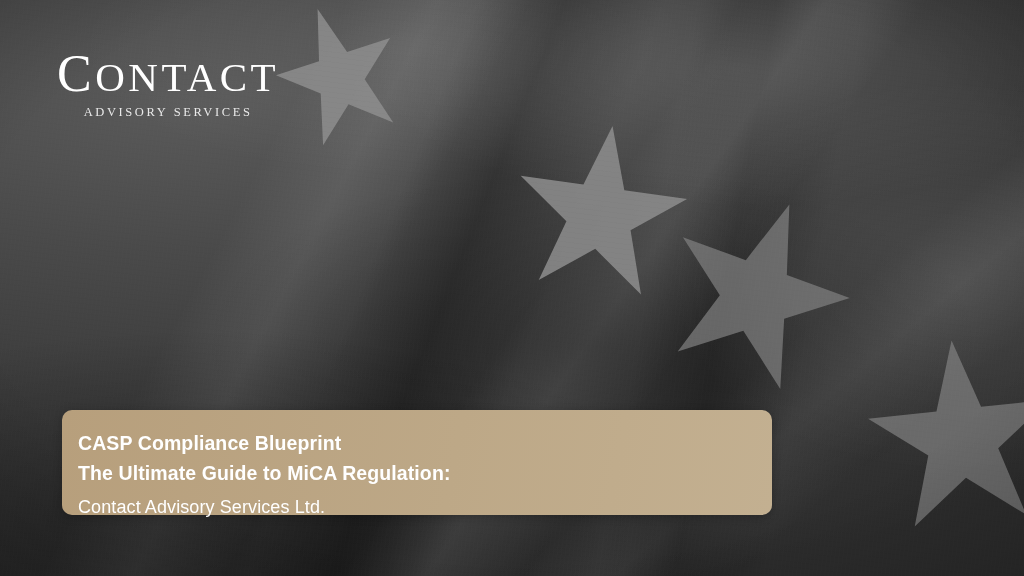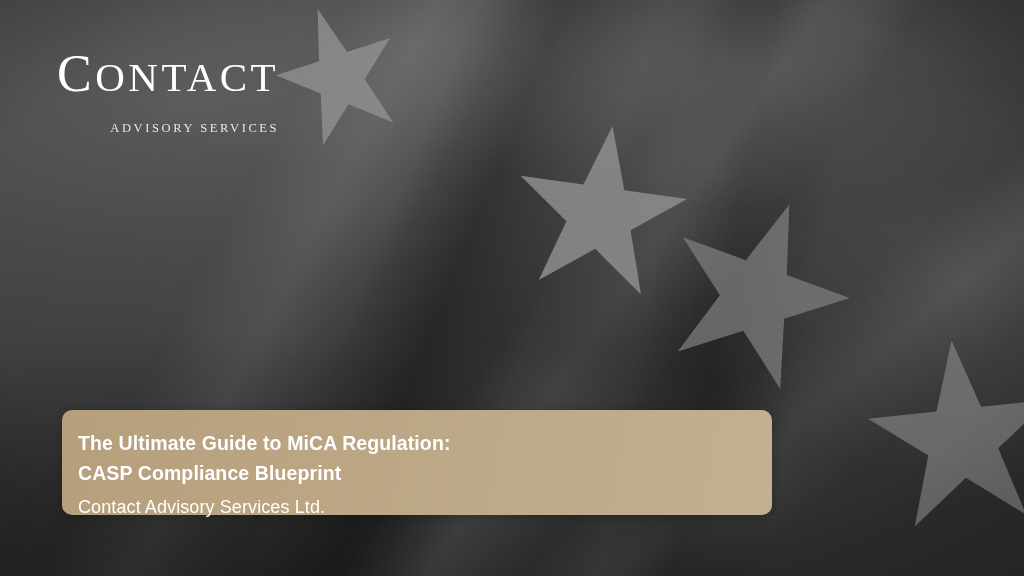--- a/index.html
+++ b/index.html
@@ -54,21 +54,21 @@
 
   
   .logo { position:absolute; left:57px; top:48px; }
   .logo-main {
     color:#ffffff; font-size:41px; letter-spacing:3.5px;
     font-family:"Liberation Serif", serif; font-weight:400; line-height:1;
   }
   .logo-main .cap { font-size:52px; }
   .logo-sub {
     color:#e9e9e9; font-size:12.5px; letter-spacing:2.6px;
-    text-align:right; margin-top:21px; font-weight:400;
+    text-align:center; margin-top:5px; font-weight:400;
     font-family:"Liberation Serif", serif;
   }
 
   
   .title-card {
     position:absolute; left:62px; top:410px; width:710px; height:105px;
     background:linear-gradient(100deg, #b79f7c 0%, #bda887 55%, #c3b091 100%);
     border-radius:10px;
     padding:19px 0 0 16px;
     box-shadow:0 2px 10px rgba(0,0,0,0.22);
@@ -105,18 +105,18 @@
 
   <div class="bg-grain"></div>
   <div class="bg-vignette"></div>
 
   <div class="logo">
     <div class="logo-main"><span class="cap">C</span><span>ONTACT</span></div>
     <div class="logo-sub">ADVISORY SERVICES</div>
   </div>
 
   <div class="title-card">
+    <div class="title-line">CASP Compliance Blueprint</div>
     <div class="title-line">The Ultimate Guide to MiCA Regulation:</div>
-    <div class="title-line">CASP Compliance Blueprint</div>
     <div class="subtitle">Contact Advisory Services Ltd.</div>
   </div>
 
 </div>
 
 </body></html>

